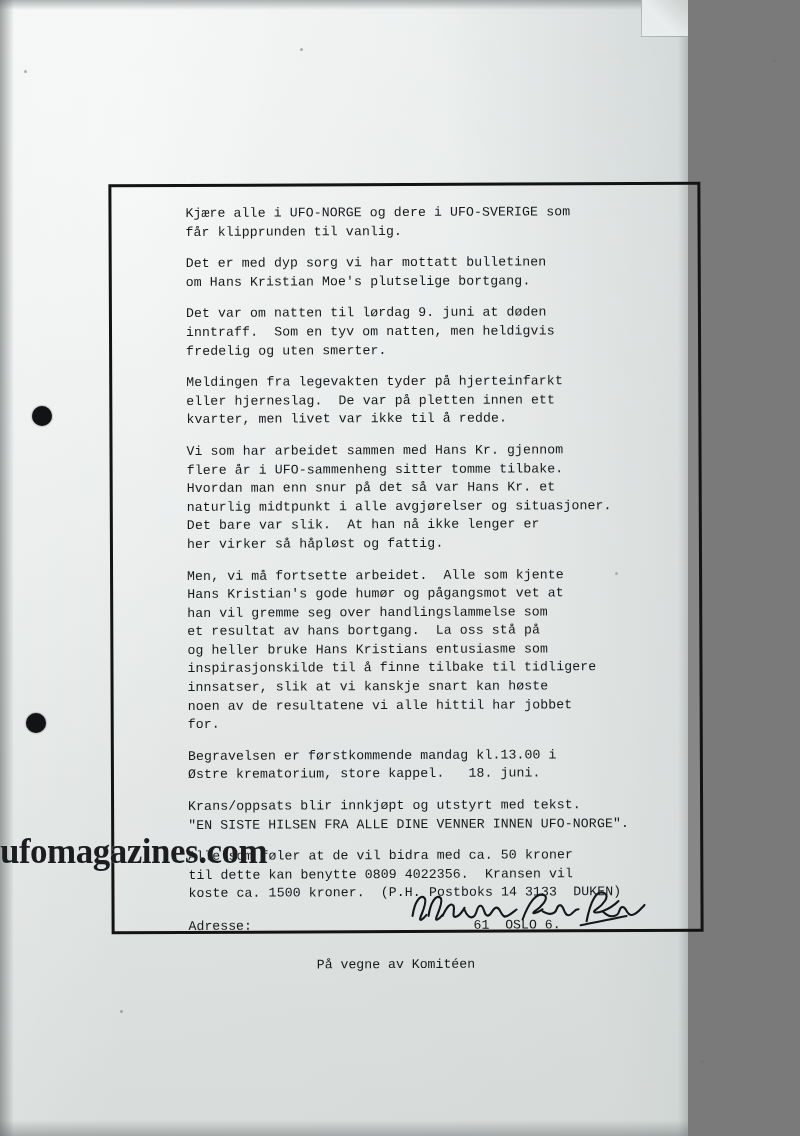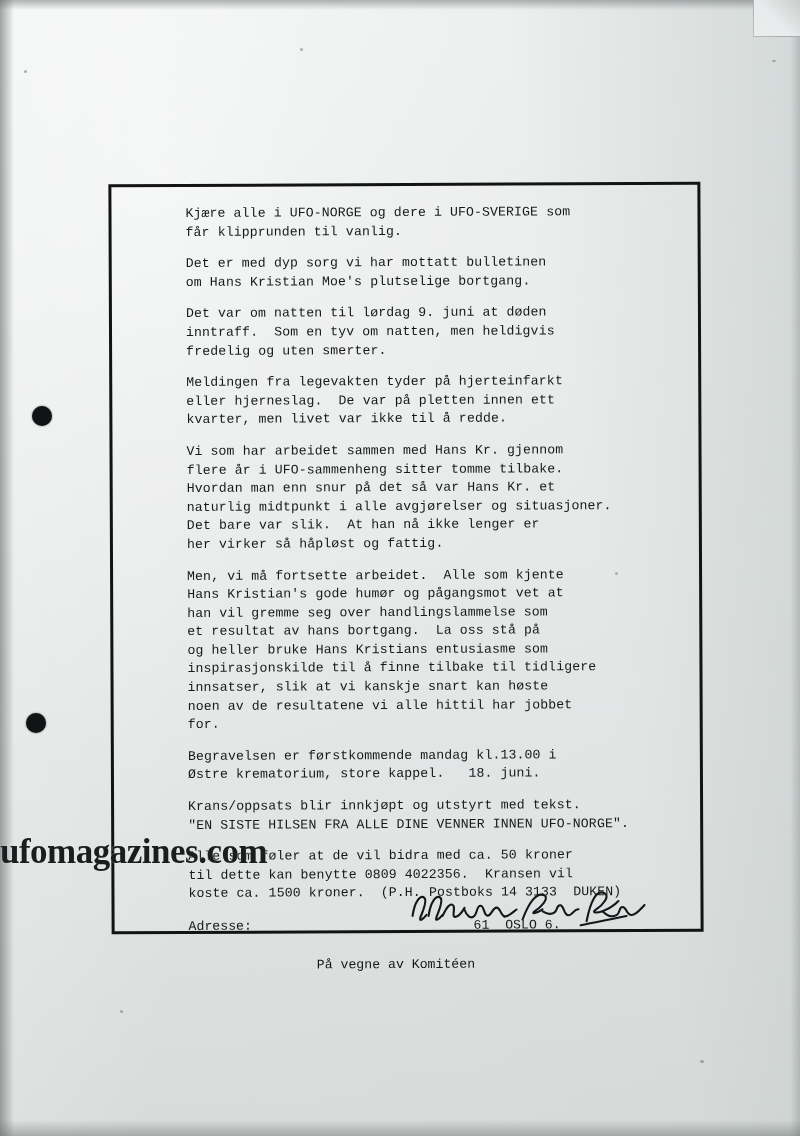--- a/index.html
+++ b/index.html
@@ -9,21 +9,21 @@
   }
   body {
     width: 800px;
     height: 1136px;
     overflow: hidden;
     font-family: "Liberation Mono", monospace;
   }
 
   #page {
     position: relative;
-    width: 800px;
+    width: 688px;
     height: 1136px;
     background: #e9edec;
     background-image:
       radial-gradient(ellipse at 20% 15%, #f2f5f4 0%, #e6eae9 45%, #dfe4e3 100%);
   }
 
   
   .scan-shade {
     position: absolute;
     inset: 0;

